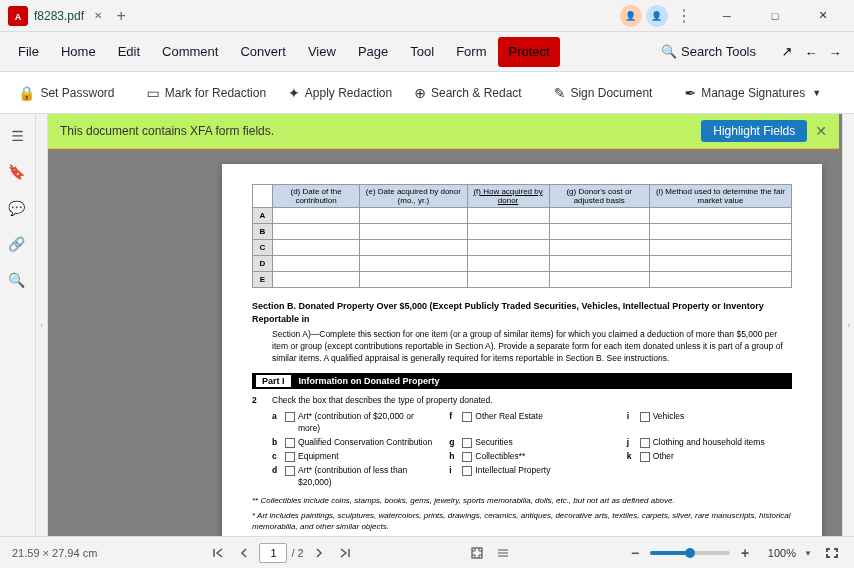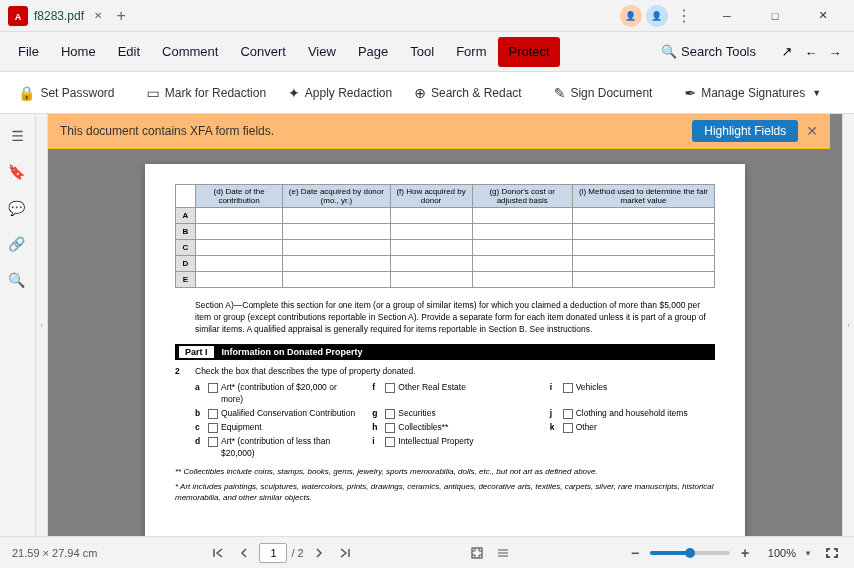--- a/index.html
+++ b/index.html
@@ -37,27 +37,27 @@
     .sidebar-icon { width: 28px; height: 28px; display: flex; align-items: center; justify-content: center; cursor: pointer; border-radius: 3px; color: #555; font-size: 14px; }
 
     
     .left-handle { width: 12px; background: #f3f3f3; border-right: 1px solid #ddd; display: flex; align-items: center; justify-content: center; cursor: pointer; color: #999; font-size: 8px; }
     .right-handle { width: 12px; background: #f3f3f3; border-left: 1px solid #ddd; display: flex; align-items: center; justify-content: center; cursor: pointer; color: #999; font-size: 8px; }
 
     
     .doc-area { flex: 1; background: #808080; overflow: hidden; position: relative; display: flex; flex-direction: column; }
 
     
-    .xfa-banner { background: #fdba74; border-bottom: 1px solid #ffc107; display: flex; align-items: center; padding: 6px 12px; font-size: 12px; color: #333; position: absolute; top: 0; left: 0; right: 12px; z-index: 10; }
+    .xfa-banner { background: #bef264; border-bottom: 1px solid #ffc107; display: flex; align-items: center; padding: 6px 12px; font-size: 12px; color: #333; position: absolute; top: 0; left: 0; right: 3px; z-index: 10; }
     .xfa-banner-text { flex: 1; }
     .xfa-banner-btn { background: #1a7abf; color: white; border: none; padding: 4px 12px; border-radius: 3px; cursor: pointer; font-size: 12px; margin-right: 8px; }
     .xfa-banner-close { cursor: pointer; color: #666; font-size: 14px; }
 
     
-    .doc-scroll { flex: 1; overflow: auto; display: flex; justify-content: center; align-items: flex-start; padding: 20px; }
+    .doc-scroll { flex: 1; overflow: auto; display: flex; justify-content: flex-end; align-items: flex-start; padding: 20px; }
     .doc-page { background: white; width: 600px; min-height: 800px; box-shadow: 0 2px 8px rgba(0,0,0,0.3); padding: 20px 30px; font-size: 9px; color: #000; margin-top: 30px; position: relative; }
 
     
     .form-table { width: 100%; border-collapse: collapse; margin-bottom: 8px; }
     .form-table td, .form-table th { border: 1px solid #999; padding: 2px 4px; font-size: 8px; }
     .row-label { background: #e0e0e0; font-weight: bold; text-align: center; width: 20px; }
 
     .form-content { font-size: 8.5px; line-height: 1.4; }
     .checkbox { width: 10px; height: 10px; border: 1px solid #666; display: inline-block; flex-shrink: 0; margin-top: 1px; }
 
@@ -190,21 +190,21 @@
         <table class="form-table" style="margin-bottom:12px; font-size:7.5px;">
           <thead>
             <tr>
               <td style="width:20px; border:1px solid #999;"></td>
               <td class="col-header" style="border:1px solid #999;">
                 <div>(d) Date of the contribution</div>
               </td>
               <td class="col-header" style="border:1px solid #999;">
                 <div>(e) Date acquired by donor (mo., yr.)</div>
               </td>
-              <td class="col-header" style="border:1px solid #999;">
+              <td class="col-header" style="border:1px solid #999;text-decoration:underline;">
                 <div>(f) How acquired by donor</div>
               </td>
               <td class="col-header" style="border:1px solid #999;">
                 <div>(g) Donor's cost or adjusted basis</div>
               </td>
               <td class="col-header" style="border:1px solid #999;">
                 <div>(i) Method used to determine the fair market value</div>
               </td>
             </tr>
           </thead>
@@ -246,20 +246,23 @@
                 <td style="border:1px solid #999;height:16px;"></td>
                 <td style="border:1px solid #999;"></td>
                 <td style="border:1px solid #999;"></td>
                 <td style="border:1px solid #999;"></td>
                 <td style="border:1px solid #999;"></td>
               </tr>
           </tbody>
         </table>
 
         <div class="form-content">
+          <p style="font-size:9px; margin-bottom:4px;">
+            <strong>Section B. Donated Property Over $5,000 (Except Publicly Traded Securities, Vehicles, Intellectual Property or Inventory Reportable in</strong>
+          </p>
           <p style="font-size:8.5px; margin-bottom:8px; margin-left:20px;">Section A)—Complete this section for one item (or a group of similar items) for which you claimed a deduction of more than $5,000 per item or group (except contributions reportable in Section A). Provide a separate form for each item donated unless it is part of a group of similar items. A qualified appraisal is generally required for items reportable in Section B. See instructions.</p>
 
           <div style="display:flex; align-items:center; margin-bottom:6px; background:#000; color:white; padding:2px 4px;">
             <span style="background:white; color:black; padding:0 6px; font-weight:bold; font-size:9px;">Part I</span>
             <span style="margin-left:8px; font-size:9px; font-weight:bold;">Information on Donated Property</span>
           </div>
 
           <div style="display:flex; gap:8px; margin-bottom:6px;">
             <span style="font-weight:bold; min-width:12px;">2</span>
             <div style="flex:1;">

